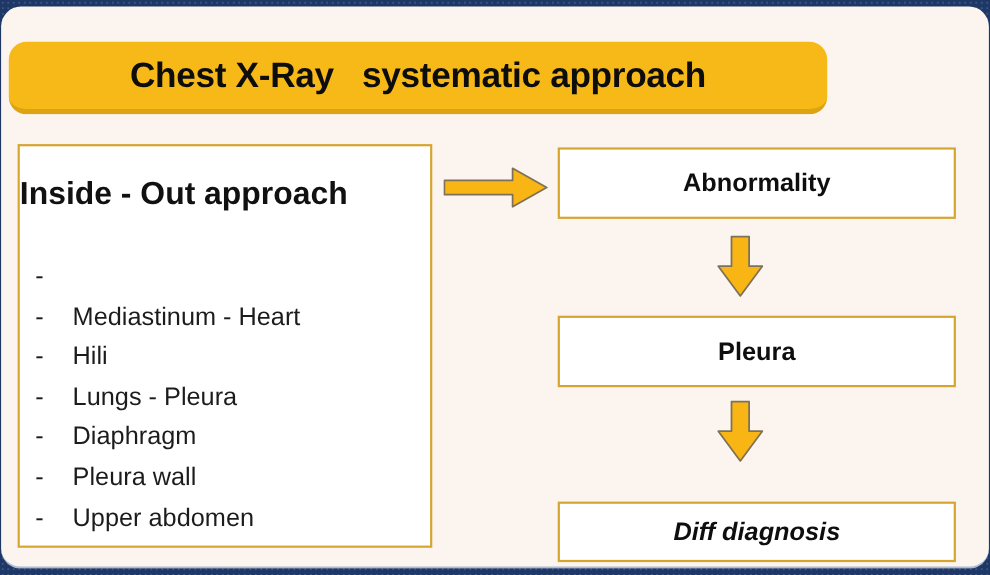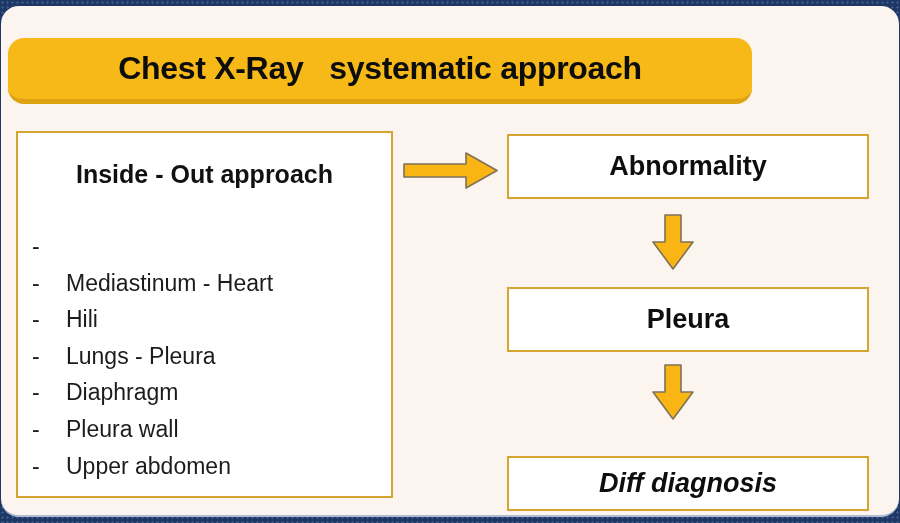--- a/index.html
+++ b/index.html
@@ -47,22 +47,21 @@
     background: #ffffff;
     border: 2px solid #d5a52f;
     box-sizing: border-box;
   }
   .left-box {
     left: 16px; top: 131px;
     width: 377px; height: 367px;
   }
   .left-box .heading {
     margin-top: 27px;
-    text-align: center;
-    font-size: 25px;
+    font-size: 29px;
     font-weight: 700;
     color: #111111;
   }
   .left-box ul {
     list-style: none;
     margin: 39px 0 0 0;
     padding: 0 0 0 14px;
   }
   .left-box li {
     display: flex;
@@ -73,21 +72,21 @@
   .left-box li .dash {
     width: 34px;
     flex: 0 0 34px;
   }
   .flow-box {
     left: 507px;
     width: 362px;
     display: flex;
     align-items: center;
     justify-content: center;
-    font-size: 27px;
+    font-size: 23px;
     font-weight: 700;
     color: #0e0e0e;
   }
   .flow-box.step-0 { top: 134px; height: 65px; }
   .flow-box.step-1 { top: 287px; height: 65px; }
   .flow-box.step-2 { top: 456px; height: 55px; font-style: italic; }
   .arrow { position: absolute; }
   .arrow-right { left: 403px; top: 151px; }
   .arrow-down-1 { left: 651px; top: 214px; }
   .arrow-down-2 { left: 651px; top: 364px; }

